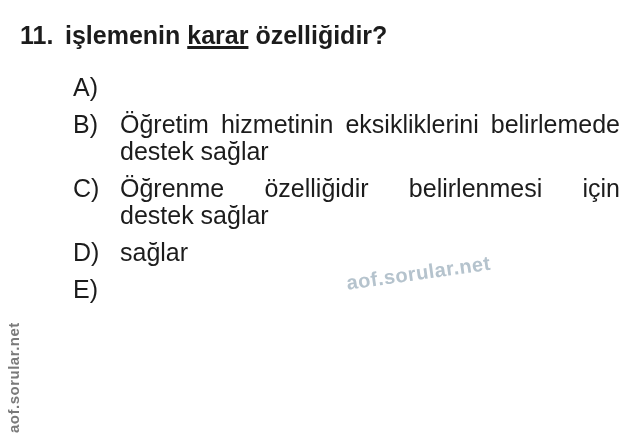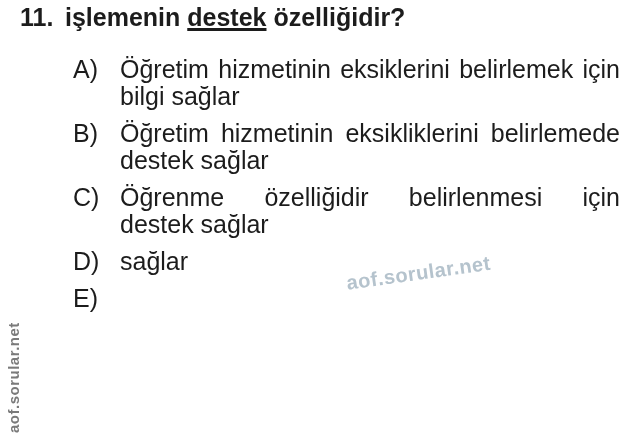--- a/index.html
+++ b/index.html
@@ -37,21 +37,21 @@
     letter-spacing: 0.5px;
     color: #b5c3cd;
     z-index: 0;
     white-space: nowrap;
   }
   
   .question {
     position: relative;
     z-index: 1;
     display: flex;
-    padding-top: 5px;
+    padding-top: 23px;
     margin-left: 20px;
     margin-right: 23px;
     font-size: 25px;
     font-weight: bold;
     line-height: 25px;
   }
   .q-num { width: 45px; flex: 0 0 45px; }
   .q-text { width: 552px; flex: 0 0 552px; }
   .just { text-align: justify; text-align-last: justify; }
   .u {
@@ -78,32 +78,28 @@
 
 <div class="page">
 
   <div class="wm-left">aof.sorular.net</div>
 
   <div class="wm-center">aof.sorular.net</div>
 
   <div class="question">
     <div class="q-num">11.</div>
     <div class="q-text">
-      <div><span>işlemenin </span><span class="u">destek</span><span> özelliğidir?</span></div>
+      <div><span>işlemenin </span><span class="u">karar</span><span> özelliğidir?</span></div>
     </div>
   </div>
 
   <div class="options">
 
     <div class="opt">
       <div class="opt-letter">A)</div>
-      <div class="opt-text">
-        <div class="just">Öğretim hizmetinin eksiklerini belirlemek için</div>
-        <div>bilgi sağlar</div>
-      </div>
     </div>
 
     <div class="opt">
       <div class="opt-letter">B)</div>
       <div class="opt-text">
         <div class="just">Öğretim hizmetinin eksikliklerini belirlemede</div>
         <div>destek sağlar</div>
       </div>
     </div>
 

